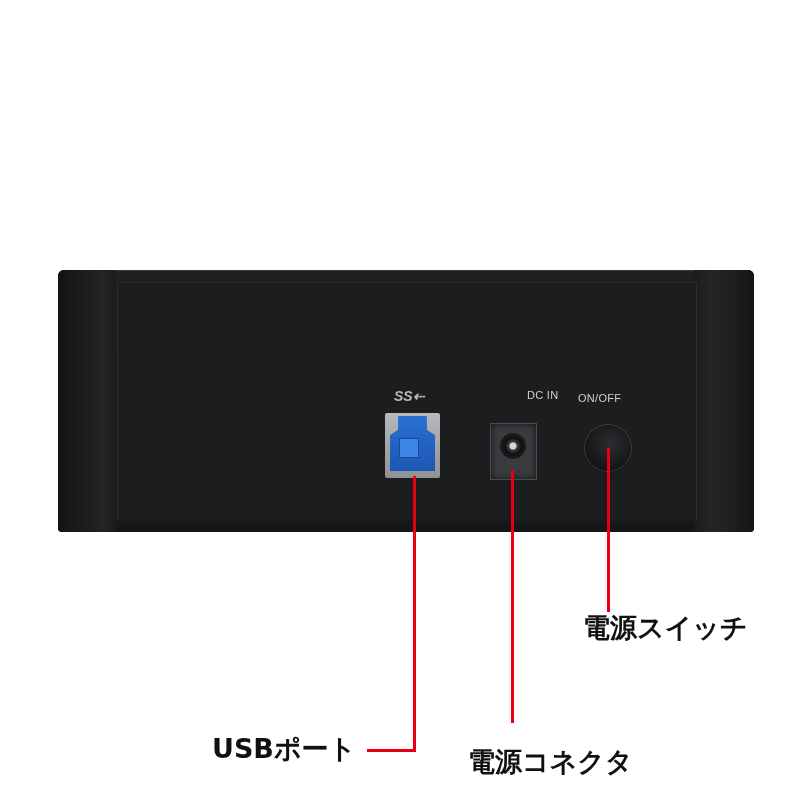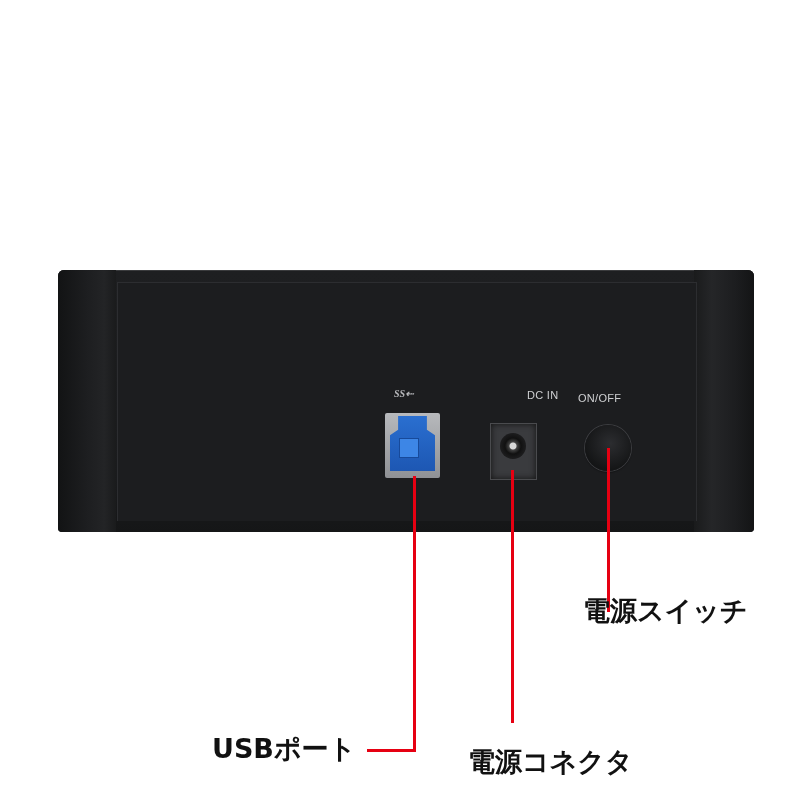--- a/index.html
+++ b/index.html
@@ -10,21 +10,21 @@
             border-radius:6px 6px 4px 4px; box-shadow: inset 0 1px 0 #3a3b3d; }
   .side-l { position:absolute; left:0; top:0; width:58px; height:100%;
             background:linear-gradient(90deg,#121314,#1d1e20 50%,#232426 80%,#1a1b1c);
             border-radius:6px 0 0 4px; }
   .side-r { position:absolute; right:0; top:0; width:60px; height:100%;
             background:linear-gradient(90deg,#1a1b1c,#252628 30%,#1c1d1f 70%,#131415);
             border-radius:0 6px 4px 0; }
   .panel { position:absolute; left:59px; top:12px; width:578px; height:238px;
            background:#1c1d1f; border:1px solid #2c2d30; border-bottom:none; }
   .lbl { position:absolute; color:#cfd0d2; font-size:11px; font-family:"Liberation Sans", sans-serif; letter-spacing:0.3px; }
-  .ss { position:absolute; color:#b8b9bc; font-size:10px; font-style:italic; font-weight:bold; font-family:Liberation Serif, serif; }
+  .ss { position:absolute; color:#b8b9bc; font-size:14px; font-style:italic; font-weight:bold; font-family:Liberation Sans, sans-serif; }
   .usb { position:absolute; left:385px; top:413px; width:55px; height:65px;
          background:linear-gradient(#b7b9bc,#8f9195); border-radius:2px; }
   .usb-in { position:absolute; left:5px; top:3px; width:45px; height:55px;
             background:linear-gradient(#2a6fd0,#1d57b3); clip-path:polygon(18% 0,82% 0,82% 25%,100% 35%,100% 100%,0 100%,0 35%,18% 25%); }
   .usb-tab { position:absolute; left:14px; top:25px; width:18px; height:18px; background:#3d86e6; border:1px solid #174a9b; }
   .dc { position:absolute; left:490px; top:423px; width:45px; height:55px; background:#3a3b3e;
         border:1px solid #4a4b4e; box-shadow: inset 0 0 6px #111; }
   .dc-hole { position:absolute; left:9px; top:9px; width:26px; height:26px; border-radius:50%;
              background:radial-gradient(#d8d8d8 0 3px,#444 4px,#111 8px,#1b1b1c 12px); }
   .btn { position:absolute; left:585px; top:425px; width:46px; height:46px; border-radius:50%;
@@ -57,13 +57,13 @@
 
 <div class="btn"></div>
 
 <div class="line" style="left:413px;top:476px;width:3px;height:276px;"></div>
 <div class="line" style="left:367px;top:749px;width:49px;height:3px;"></div>
 <div class="line" style="left:511px;top:470px;width:3px;height:253px;"></div>
 <div class="line" style="left:607px;top:448px;width:3px;height:164px;"></div>
 
 <div class="callout" style="left:212px;top:731px;text-align:right;">USBポート</div>
 <div class="callout" style="left:468px;top:744px;font-family:Liberation Mono, monospace;">電源コネクタ</div>
-<div class="callout" style="left:583px;top:593px;">電源スイッチ</div>
+<div class="callout" style="left:583px;top:610px;">電源スイッチ</div>
 
 </body></html>

